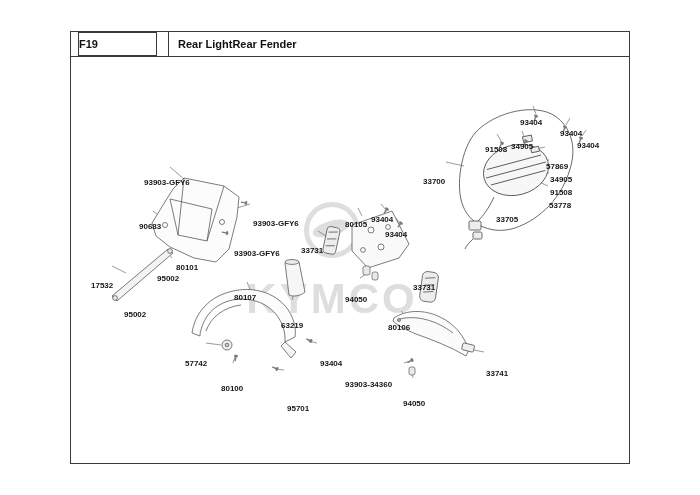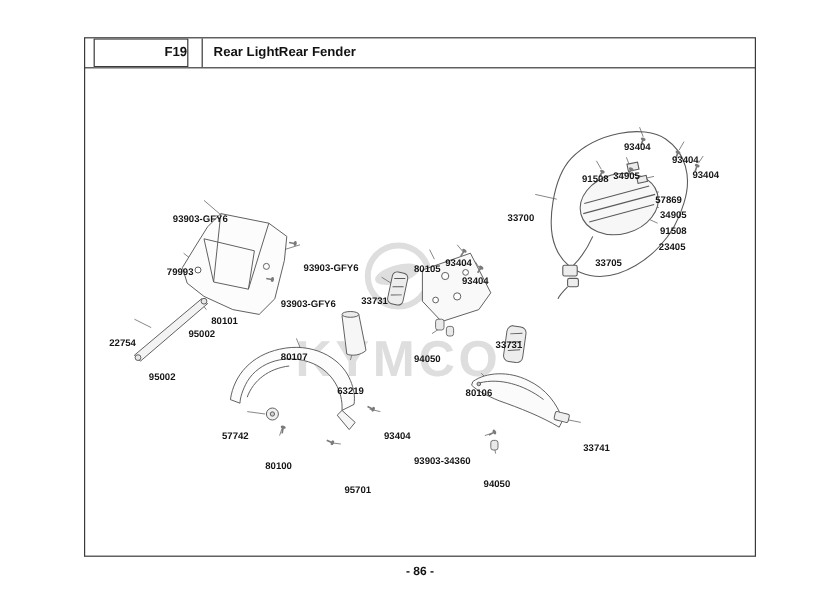--- a/index.html
+++ b/index.html
@@ -2,21 +2,21 @@
 <html><head>
 <meta charset="utf-8">
 <style>
   * { margin:0; padding:0; box-sizing:border-box; }
   html,body { width:700px; height:495px; background:#ffffff; font-family:"Liberation Sans",sans-serif; }
   .page { position:absolute; left:0; top:0; width:700px; height:495px; background:#fff; overflow:hidden; }
 
   .frame { position:absolute; left:70px; top:31px; width:560px; height:433px; border:1px solid #3a3a3a; z-index:4; pointer-events:none; }
   .header-hline { position:absolute; left:70px; top:56px; width:560px; height:1px; background:#3a3a3a; z-index:4; }
   .code-box { position:absolute; left:78px; top:32px; width:79px; height:24px; border:1px solid #3a3a3a; background:#fff;
-              display:flex; align-items:center; justify-content:flex-end; font-weight:bold; font-size:11px; color:#111; z-index:5; }
+              display:flex; align-items:center; justify-content:flex-start; font-weight:bold; font-size:11px; color:#111; z-index:5; }
   .header-vline { position:absolute; left:168px; top:32px; width:1px; height:24px; background:#3a3a3a; z-index:5; }
   .header-title { position:absolute; left:178px; top:38px; font-weight:bold; font-size:11px; color:#111; z-index:5; }
   .page-number { position:absolute; left:0; right:0; top:471px; text-align:center; font-weight:bold; font-size:10px; color:#111; z-index:5; }
 
   .watermark { position:absolute; left:230px; top:202px; width:204px; text-align:center; z-index:1; }
   .wm-emblem { width:56px; height:56px; border:5px solid #dedede; border-radius:50%; margin:0 auto 20px; position:relative; }
   .wm-emblem::after { content:""; position:absolute; left:3px; top:14px; width:38px; height:15px; background:#dedede;
                       border-radius:50% 60% 50% 60%; transform:rotate(-18deg); }
   .wm-text { font-size:42px; font-weight:bold; letter-spacing:3px; color:#dedede; line-height:1; }
 
@@ -175,26 +175,26 @@
       <use href="#screwGlyph" transform="translate(536,116) rotate(20)"></use>
       <use href="#screwGlyph" transform="translate(565,127) rotate(20)"></use>
       <use href="#screwGlyph" transform="translate(581,138) rotate(20)"></use>
       <use href="#screwGlyph" transform="translate(502,143) rotate(30)"></use>
       <use href="#screwGlyph" transform="translate(526,141) rotate(30)"></use>
     </g>
   </svg>
 
   <div class="labels">
     <span class="lbl" style="left:144px;top:159px">93903-GFY6</span>
-    <span class="lbl" style="left:139px;top:203px">79993</span>
+    <span class="lbl" style="left:139px;top:203px">90683</span>
     <span class="lbl" style="left:253px;top:200px">93903-GFY6</span>
     <span class="lbl" style="left:234px;top:230px">93903-GFY6</span>
     <span class="lbl" style="left:176px;top:244px">80101</span>
     <span class="lbl" style="left:157px;top:255px">95002</span>
-    <span class="lbl" style="left:91px;top:262px">22754</span>
+    <span class="lbl" style="left:91px;top:262px">17532</span>
     <span class="lbl" style="left:124px;top:291px">95002</span>
     <span class="lbl" style="left:234px;top:274px">80107</span>
     <span class="lbl" style="left:281px;top:302px">63219</span>
     <span class="lbl" style="left:185px;top:340px">57742</span>
     <span class="lbl" style="left:221px;top:365px">80100</span>
     <span class="lbl" style="left:287px;top:385px">95701</span>
     <span class="lbl" style="left:320px;top:340px">93404</span>
     <span class="lbl" style="left:301px;top:227px">33731</span>
     <span class="lbl" style="left:345px;top:201px">80105</span>
     <span class="lbl" style="left:371px;top:196px">93404</span>
@@ -207,26 +207,25 @@
     <span class="lbl" style="left:486px;top:350px">33741</span>
     <span class="lbl" style="left:423px;top:158px">33700</span>
     <span class="lbl" style="left:520px;top:99px">93404</span>
     <span class="lbl" style="left:560px;top:110px">93404</span>
     <span class="lbl" style="left:485px;top:126px">91508</span>
     <span class="lbl" style="left:511px;top:123px">34905</span>
     <span class="lbl" style="left:577px;top:122px">93404</span>
     <span class="lbl" style="left:546px;top:143px">57869</span>
     <span class="lbl" style="left:550px;top:156px">34905</span>
     <span class="lbl" style="left:550px;top:169px">91508</span>
-    <span class="lbl" style="left:549px;top:182px">23405</span>
+    <span class="lbl" style="left:549px;top:182px">53778</span>
     <span class="lbl" style="left:496px;top:196px">33705</span>
   </div>
 
   <div class="frame"></div>
   <div class="header-hline"></div>
   <div class="code-box">
     <span>F19</span>
   </div>
   <div class="header-vline"></div>
   <div class="header-title">Rear LightRear Fender</div>
-  <div class="page-number">- 86 -</div>
 
 </div>
 
 </body></html>

